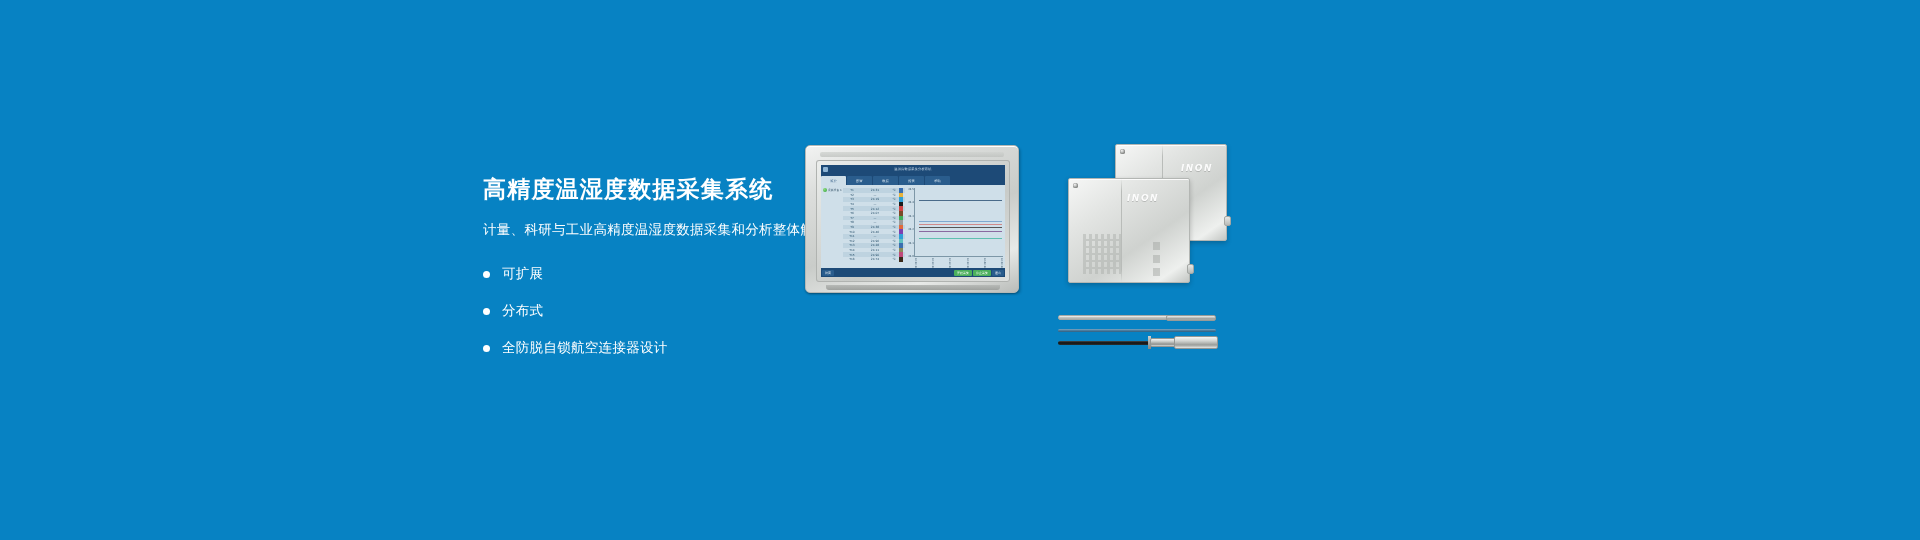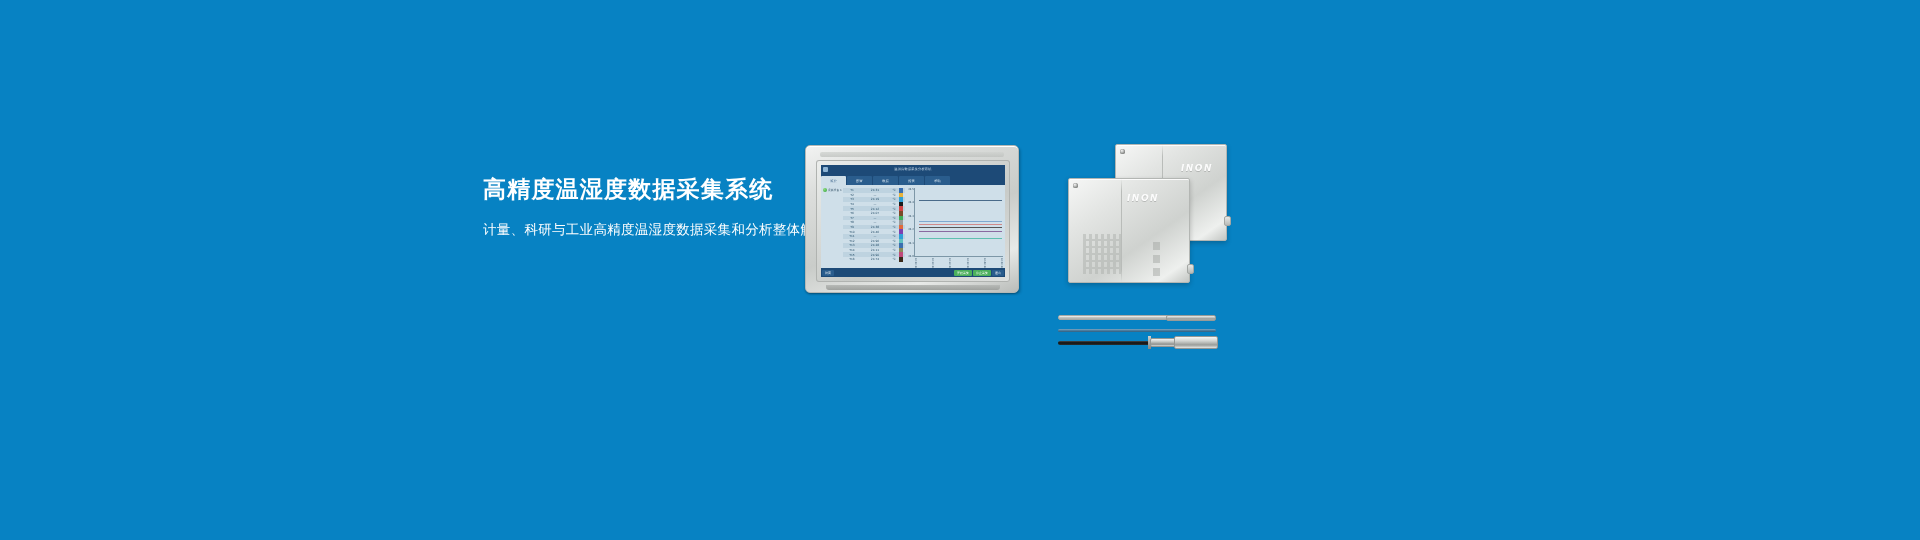--- a/index.html
+++ b/index.html
@@ -240,20 +240,34 @@
     position:absolute; top:21px; width:3px; height:13px;
     background:linear-gradient(#cfd2cf,#848784);
   }
 </style>
 </head>
 <body>
 
 <div class="copy">
   <div class="hero-title">高精度温湿度数据采集系统</div>
   <div class="hero-sub">计量、科研与工业高精度温湿度数据采集和分析整体解决方案</div>
+  <ul class="bullets">
+    <li class="bullet">
+      <span class="bullet-dot"></span>
+      <span class="bullet-label">可扩展</span>
+    </li>
+    <li class="bullet">
+      <span class="bullet-dot"></span>
+      <span class="bullet-label">分布式</span>
+    </li>
+    <li class="bullet">
+      <span class="bullet-dot"></span>
+      <span class="bullet-label">全防脱自锁航空连接器设计</span>
+    </li>
+  </ul>
 </div>
 
 <div class="device">
   <div class="dev-shadow"></div>
   <div class="dev-case">
     <div class="dev-vent"></div>
     <div class="dev-bezel">
       <div class="screen">
 
         <div class="sw-titlebar">

